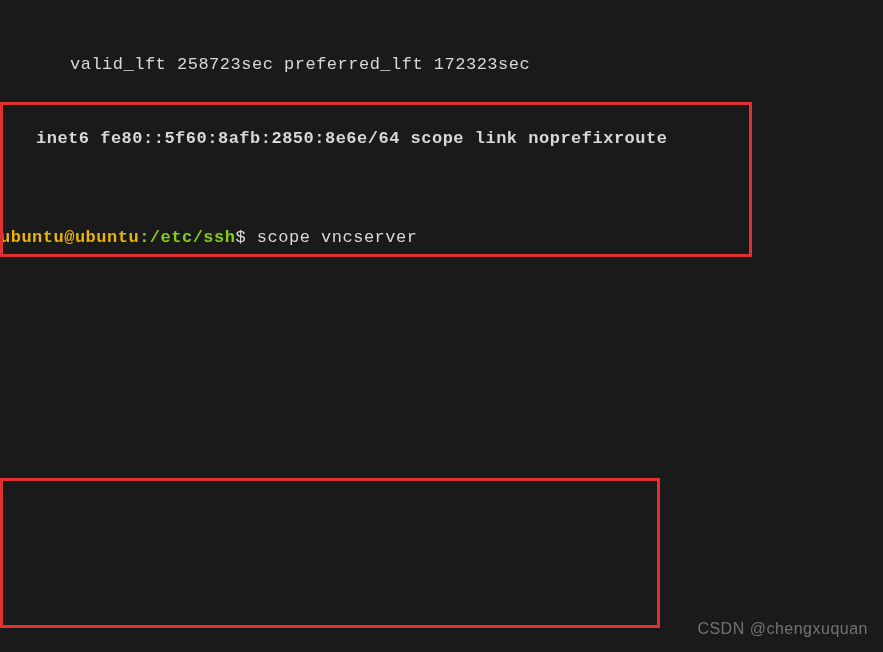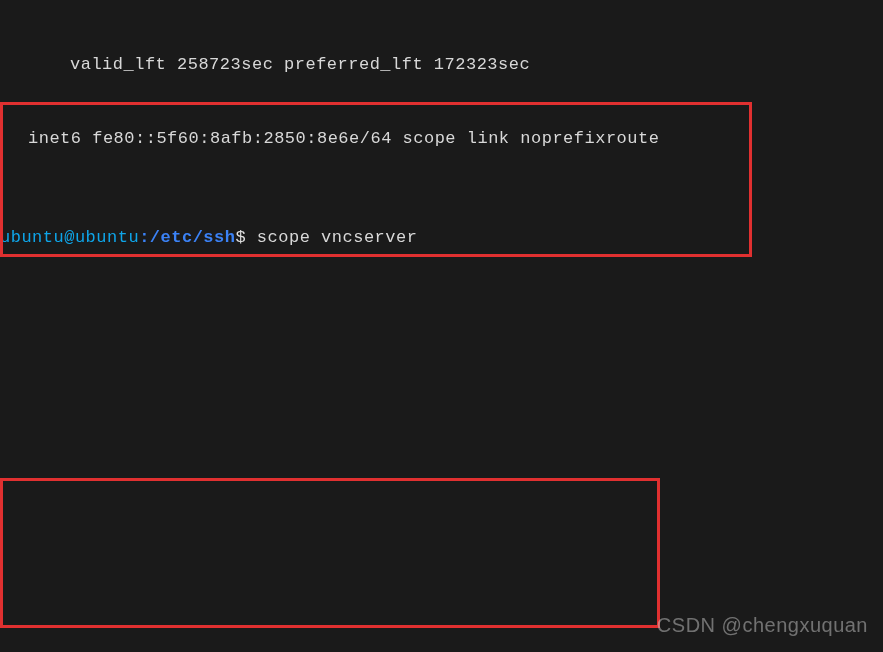--- a/index.html
+++ b/index.html
@@ -20,39 +20,39 @@
       padding: 4px 0;
     }
     .terminal {
       white-space: pre;
       letter-spacing: 0.5px;
     }
     .line {
       min-height: 1.45em;
     }
     .prompt-user {
-      color: #0ea5e9;
-      font-weight: normal;
+      color: #eab308;
+      font-weight: bold;
     }
     .prompt-path {
-      color: #3b82f6;
+      color: #84cc16;
       font-weight: bold;
     }
     .prompt-dollar {
       color: #e0e0e0;
     }
     .output {
       color: #d8d8d8;
     }
     .indent1 {
-      padding-left: 38px;
-      margin-left: 32px;
+      padding-left: 70px;
     }
     .indent2 {
-      padding-left: 28px;
+      padding-left: 36px;
+      font-weight: bold;
     }
     .box1 {
       position: absolute;
       border: 3px solid #e03030;
       left: 0px;
       top: 102px;
       width: 752px;
       height: 155px;
       pointer-events: none;
     }
@@ -63,21 +63,21 @@
       top: 478px;
       width: 660px;
       height: 150px;
       pointer-events: none;
     }
     .watermark {
       position: absolute;
       right: 15px;
       bottom: 12px;
       color: rgba(200, 200, 200, 0.5);
-      font-size: 20px;
+      font-size: 16px;
       font-family: sans-serif;
       letter-spacing: 0.5px;
     }
   </style>
 </head>
 <body>
 
 <div class="terminal">
   <div class="line output indent1">valid_lft 258723sec preferred_lft 172323sec</div>
   <div class="line output indent2">inet6 fe80::5f60:8afb:2850:8e6e/64 scope link noprefixroute</div>

